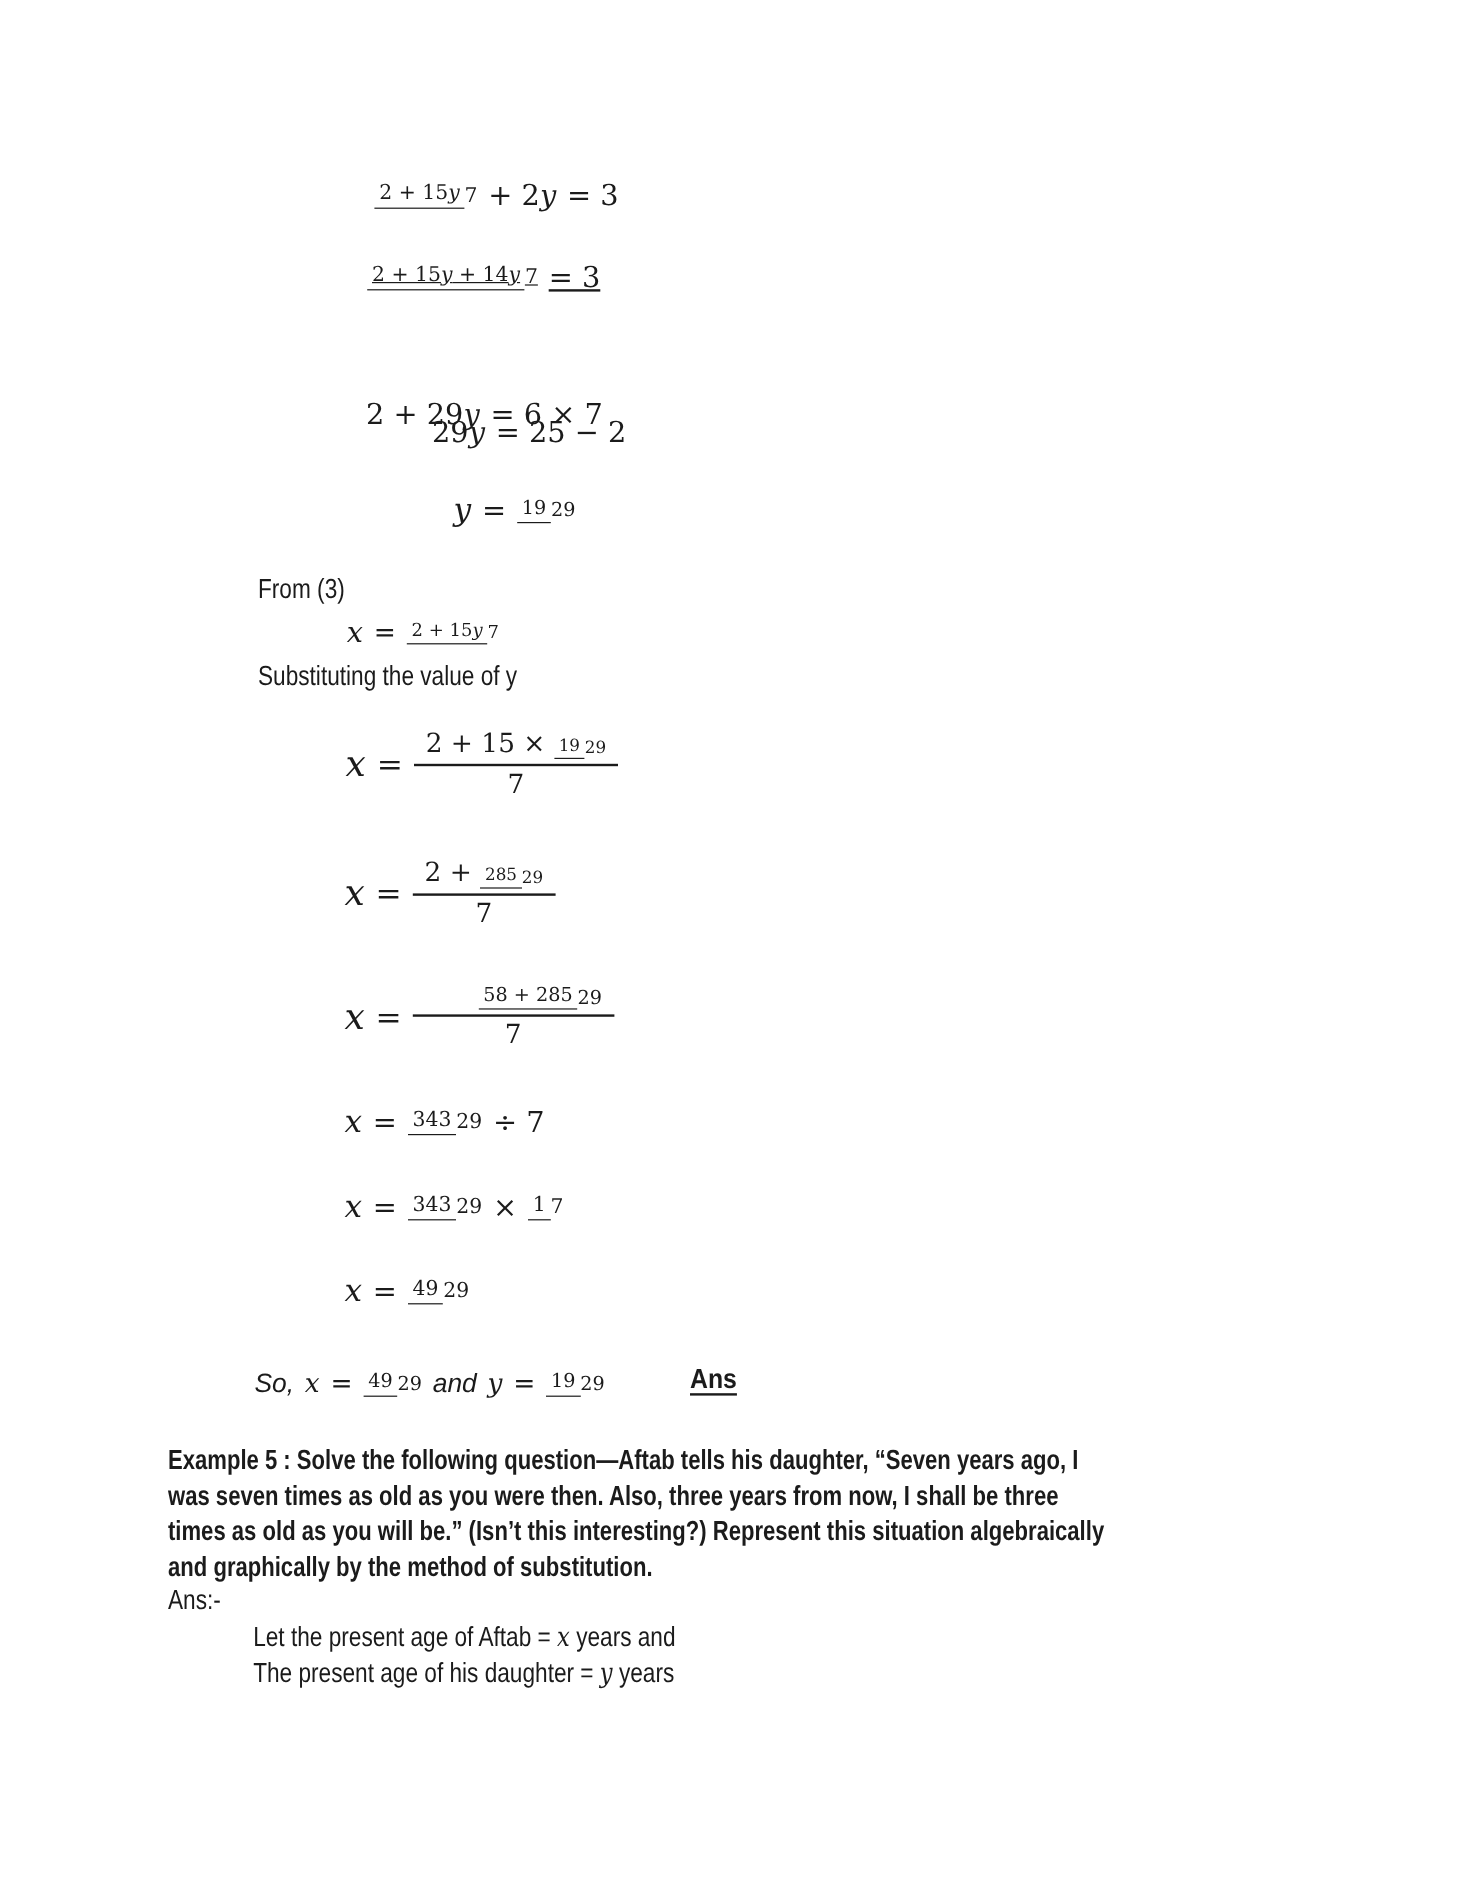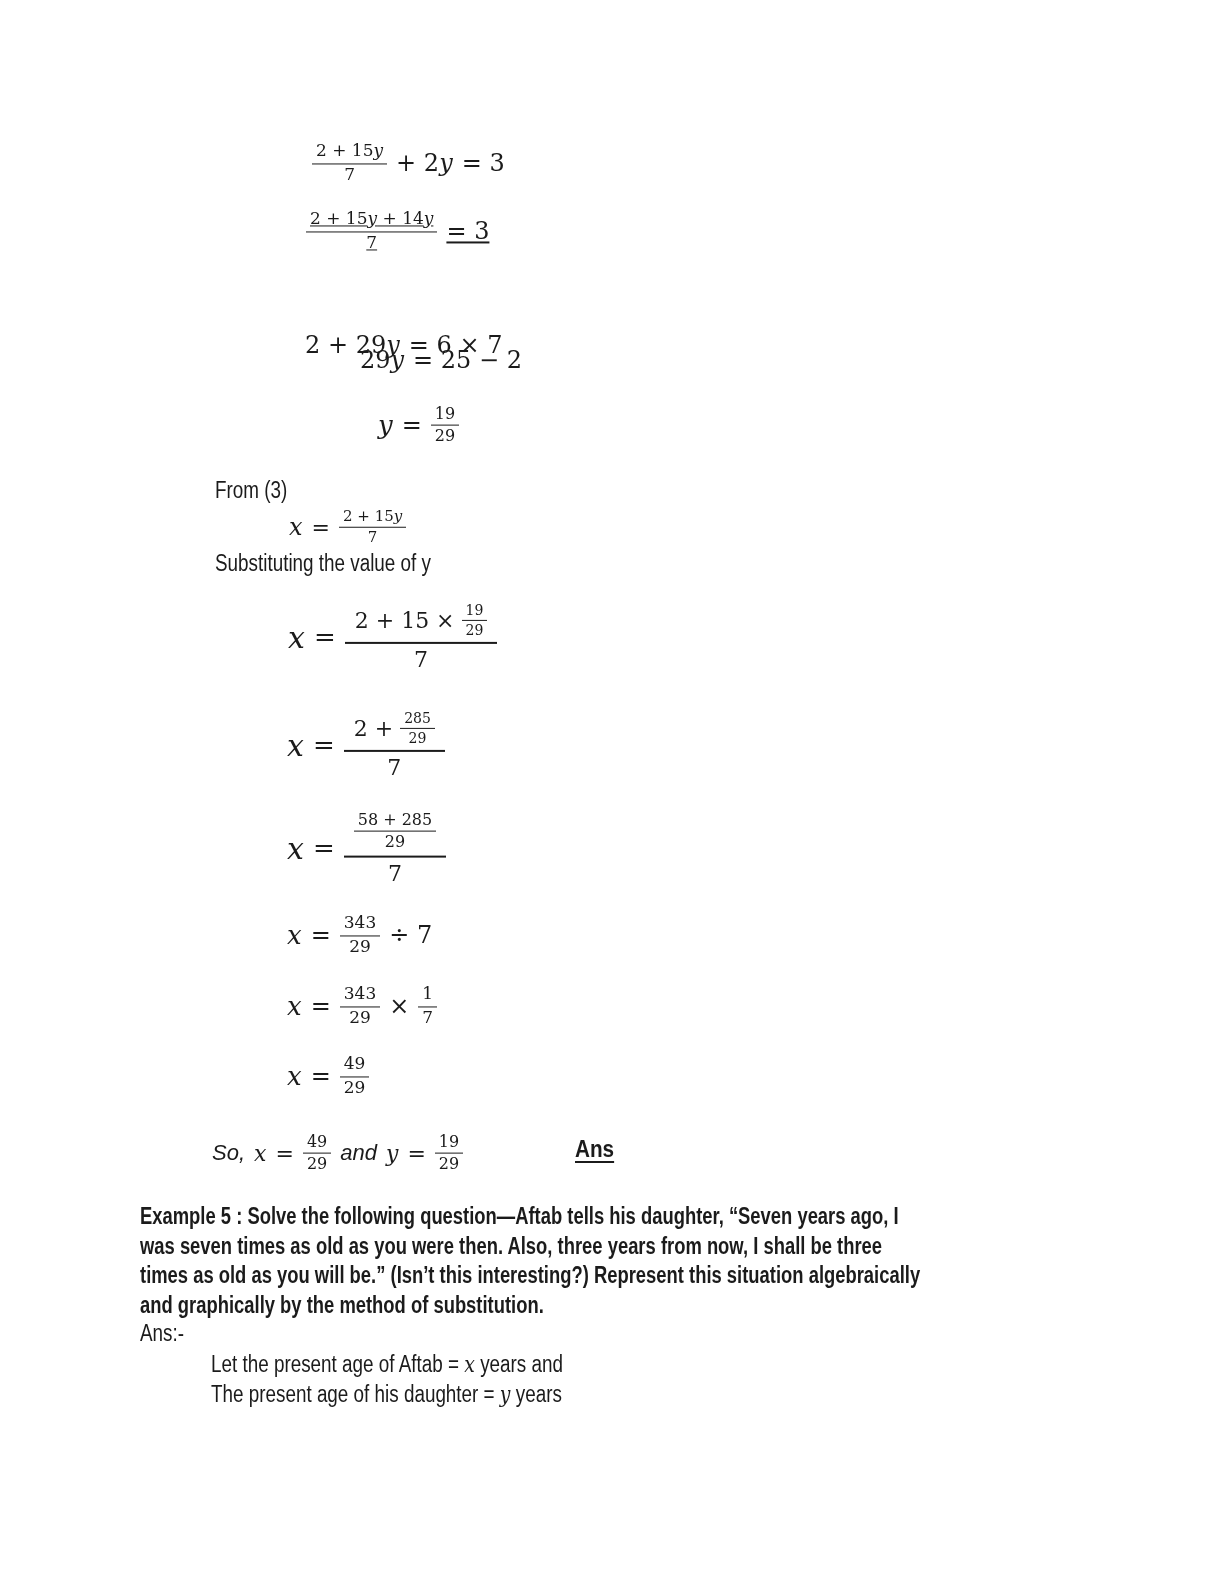--- a/index.html
+++ b/index.html
@@ -13,30 +13,30 @@
   .eq {
     position:absolute; display:flex; align-items:center; white-space:nowrap;
     font-family:"DejaVu Serif", serif; color:#1b1b1b;
     transform:translateY(-50%); transform-origin:0 50%;
   }
   .eq .tok + .tok { margin-left:9px; }
   .tok { display:inline-flex; align-items:center; }
   .v { font-style:italic; }
 
   
-  .frac { display:inline-flex; flex-direction:column; align-items:center; line-height:1.15; text-align:center; }
+  .frac { display:inline-flex; flex-direction:row; align-items:center; line-height:1.15; text-align:center; }
   .frac .fn { display:block; padding:0 4px 2px; border-bottom:1.5px solid #1b1b1b; }
   .frac .fd { display:block; padding-top:1px; }
 
   
   .bfrac { display:inline-flex; flex-direction:column; align-items:center; }
-  .bfrac .bnum { display:inline-flex; align-items:center; gap:7px; padding:0 10px 4px; border-bottom:2px solid #1b1b1b; }
+  .bfrac .bnum { display:inline-flex; align-items:flex-end; gap:7px; padding:0 10px 4px; border-bottom:2px solid #1b1b1b; }
   .bfrac .bden { padding-top:3px; }
 
-  .f14 { font-size:14px; } .f15 { font-size:15px; } .f16 { font-size:16px; } .f17 { font-size:17px; }
+  .f14 { font-size:14px; } .f15 { font-size:15px; } .f16 { font-size:16px;margin-left:45px; } .f17 { font-size:17px; }
   .t22 { font-size:22px; } .t24 { font-size:24px; } .t26 { font-size:26px; } .t30 { font-size:30px; }
 
   
   .tline {
     position:absolute; font-size:23px; white-space:nowrap;
     transform:scaleX(0.82); transform-origin:0 0;
   }
   .mvar { font-family:"DejaVu Serif", serif; font-style:italic; }
   .para {
     position:absolute; font-size:23px; font-weight:bold; line-height:29.5px;

